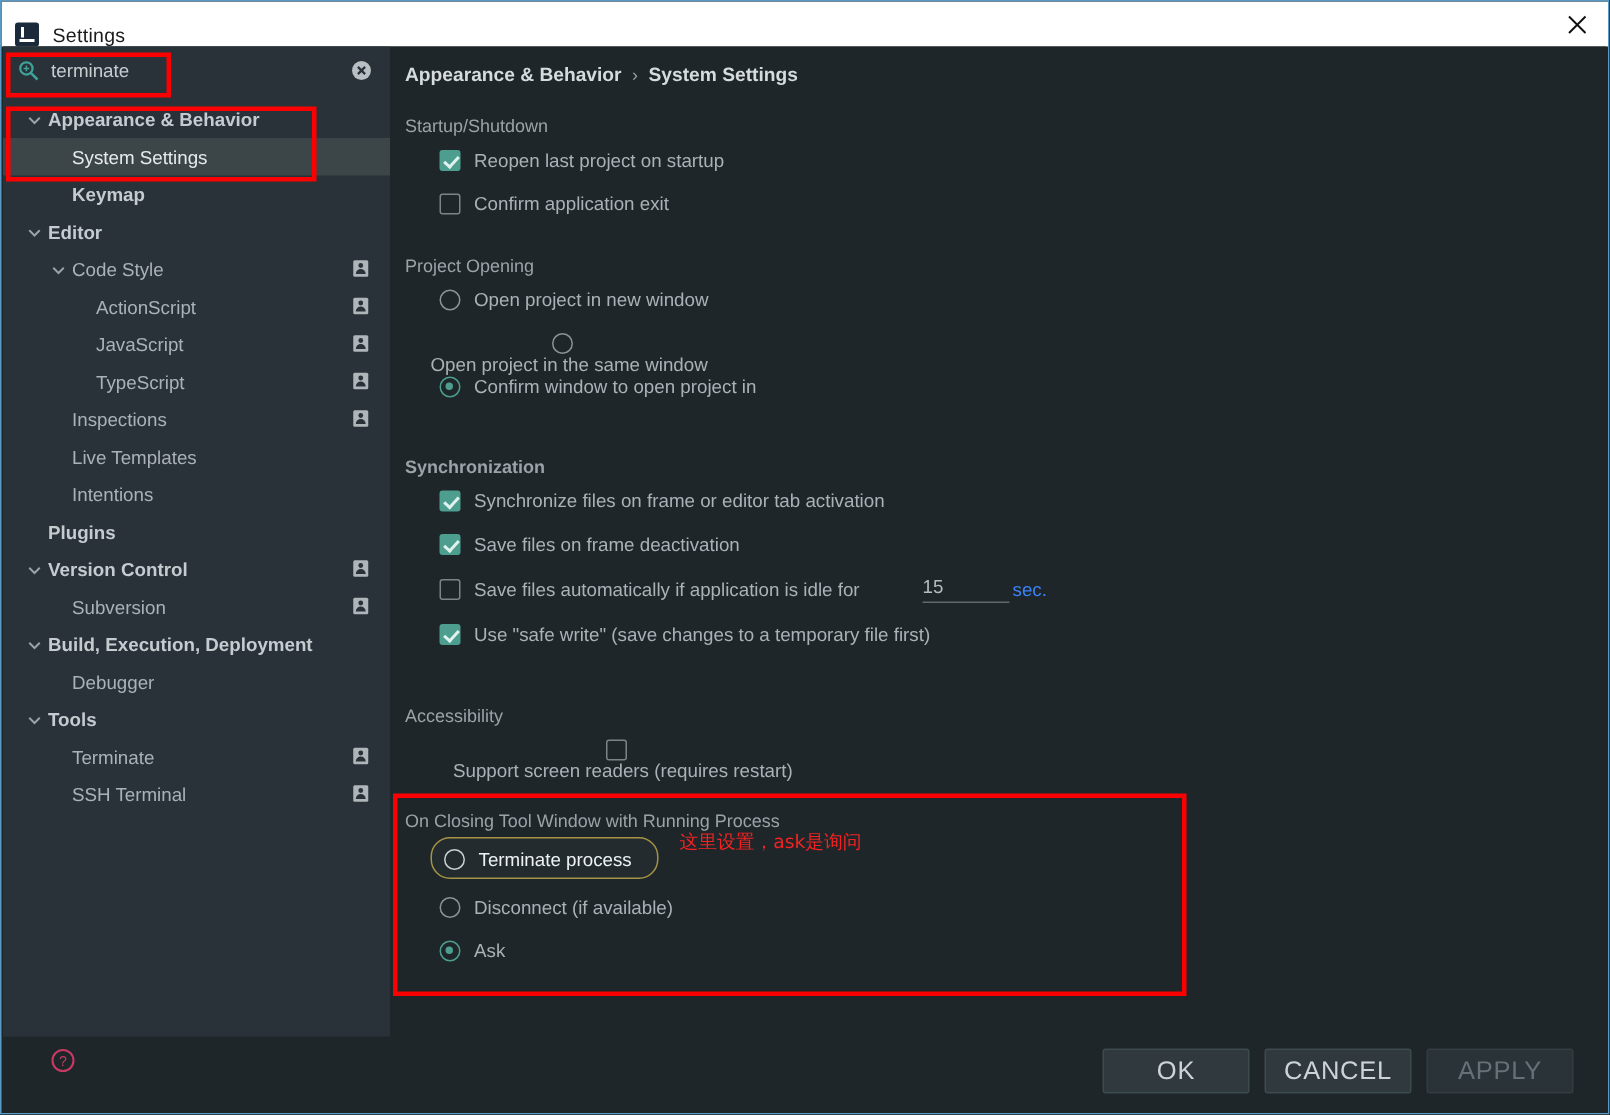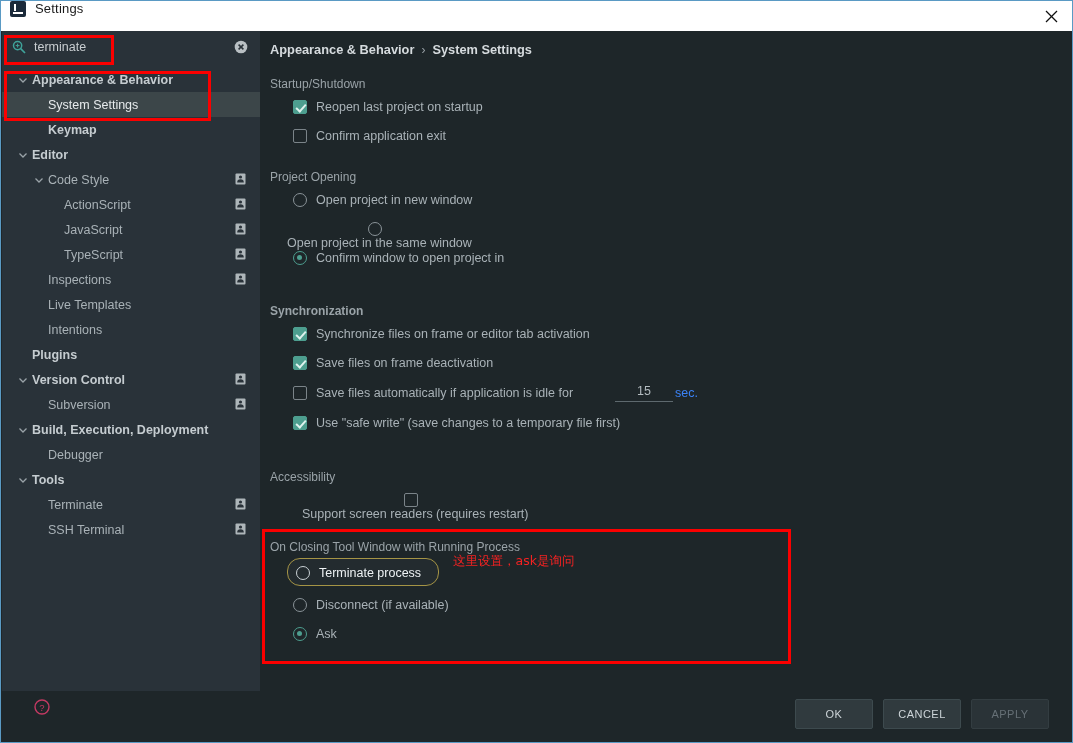--- a/index.html
+++ b/index.html
@@ -16,21 +16,21 @@
     border: 1px solid #5a9ac4;
     box-sizing: border-box;
     overflow: hidden;
   }
 
   
   .titlebar {
     position: absolute; left: 0; top: 0;
     width: 1073px; height: 30px;
     background: #ffffff;
-    display: flex; align-items: flex-start;
+    display: flex; align-items: flex-end;
     box-sizing: border-box;
   }
   .tb-icon {
     width: 16px; height: 16px; margin-left: 9px;
     background: #1b2a3a;
     border-radius: 2px;
     position: relative;
     flex: 0 0 auto;
   }
   .tb-icon::before {
@@ -192,21 +192,20 @@
 
   .num-field {
     position: absolute;
     width: 58px;
     border: none;
     border-bottom: 1px solid #5e696e;
     background: transparent;
     color: #b4bcc0;
     font-size: 12.5px;
     font-family: "Liberation Sans", sans-serif;
-    text-align: center;
     outline: none;
     padding: 0 0 3px 0;
   }
   .unit {
     position: absolute;
     font-size: 12.5px;
     color: #3b82f6;
   }
 
   
@@ -243,26 +242,26 @@
   }
   .help-btn {
     position: absolute; left: 32px; top: 8px;
     width: 16px; height: 16px; cursor: pointer;
   }
   .btns {
     position: absolute; right: 22px; top: 8px;
     display: flex; gap: 10px;
   }
   .btn {
-    width: 78px; height: 30px;
+    width: 98px; height: 30px;
     background: #303a3e;
     border: 1px solid #3d4a4e;
     border-radius: 2px;
     color: #cdd4d8;
-    font-size: 11px;
+    font-size: 17px;
     letter-spacing: .5px;
     display: flex; align-items: center; justify-content: center;
     cursor: pointer;
     box-sizing: border-box;
   }
   .btn.disabled {
     color: #667076;
     background: #2a3337;
     border-color: #333d41;
     cursor: default;

